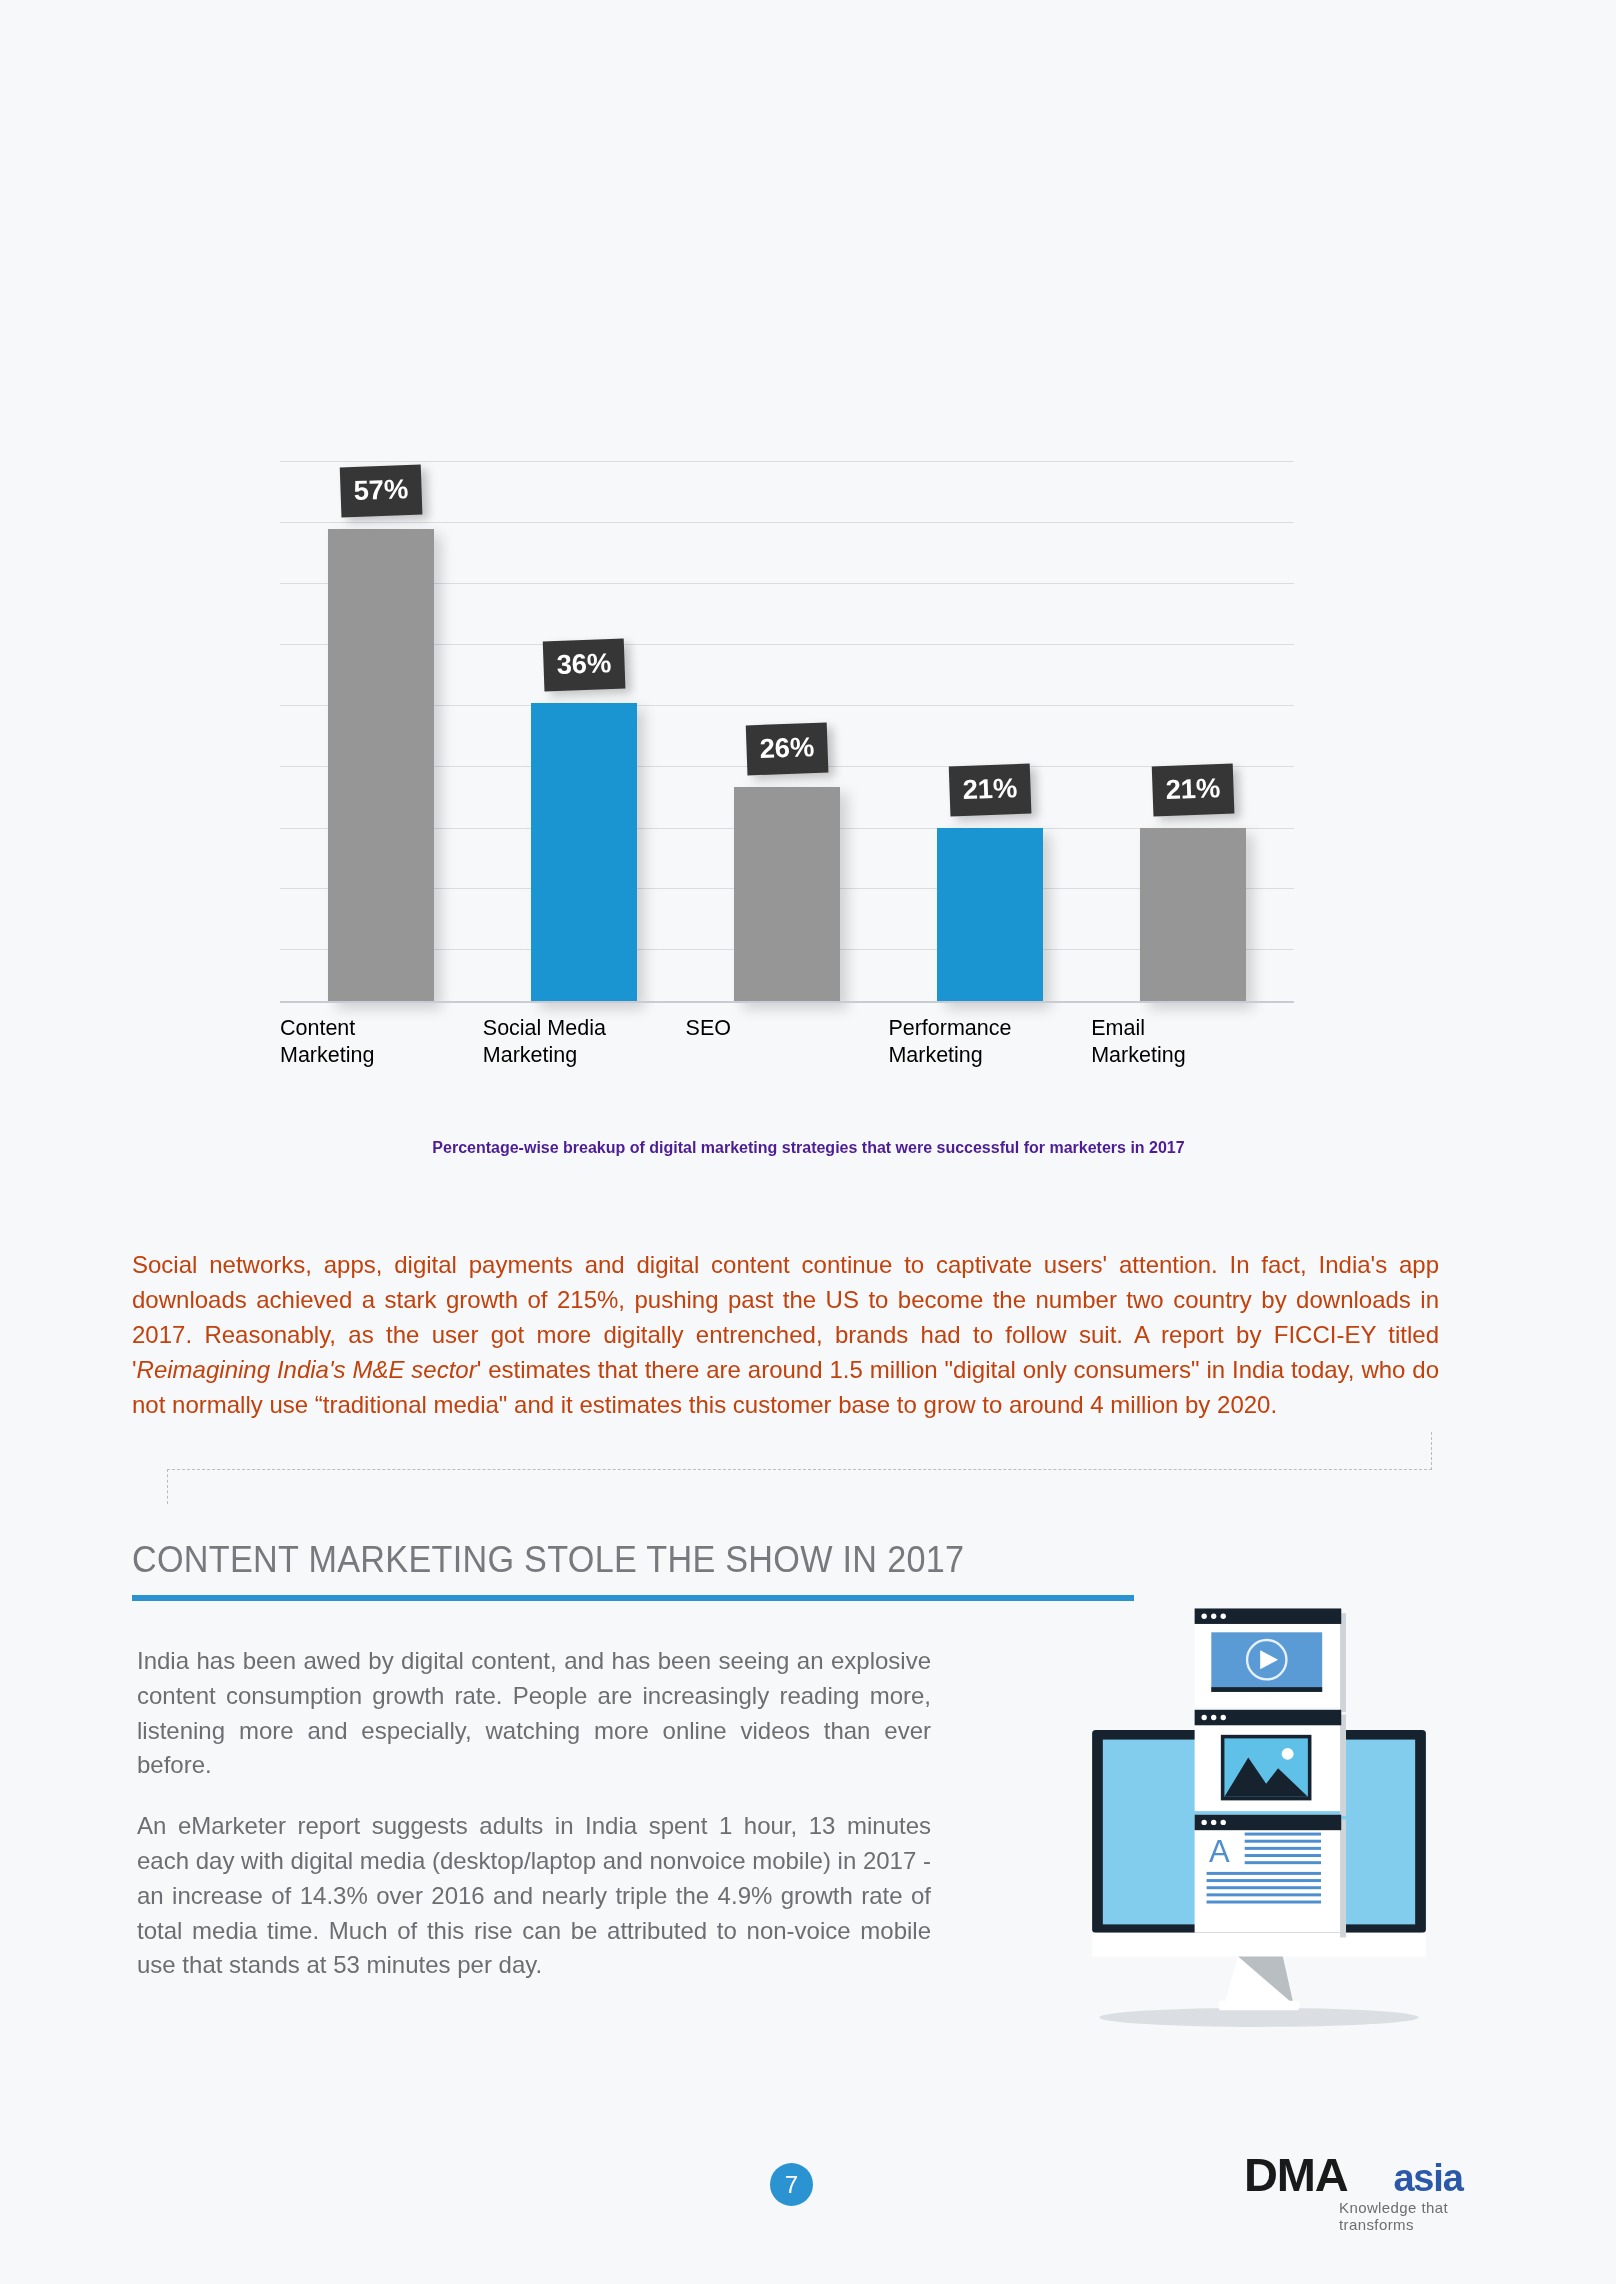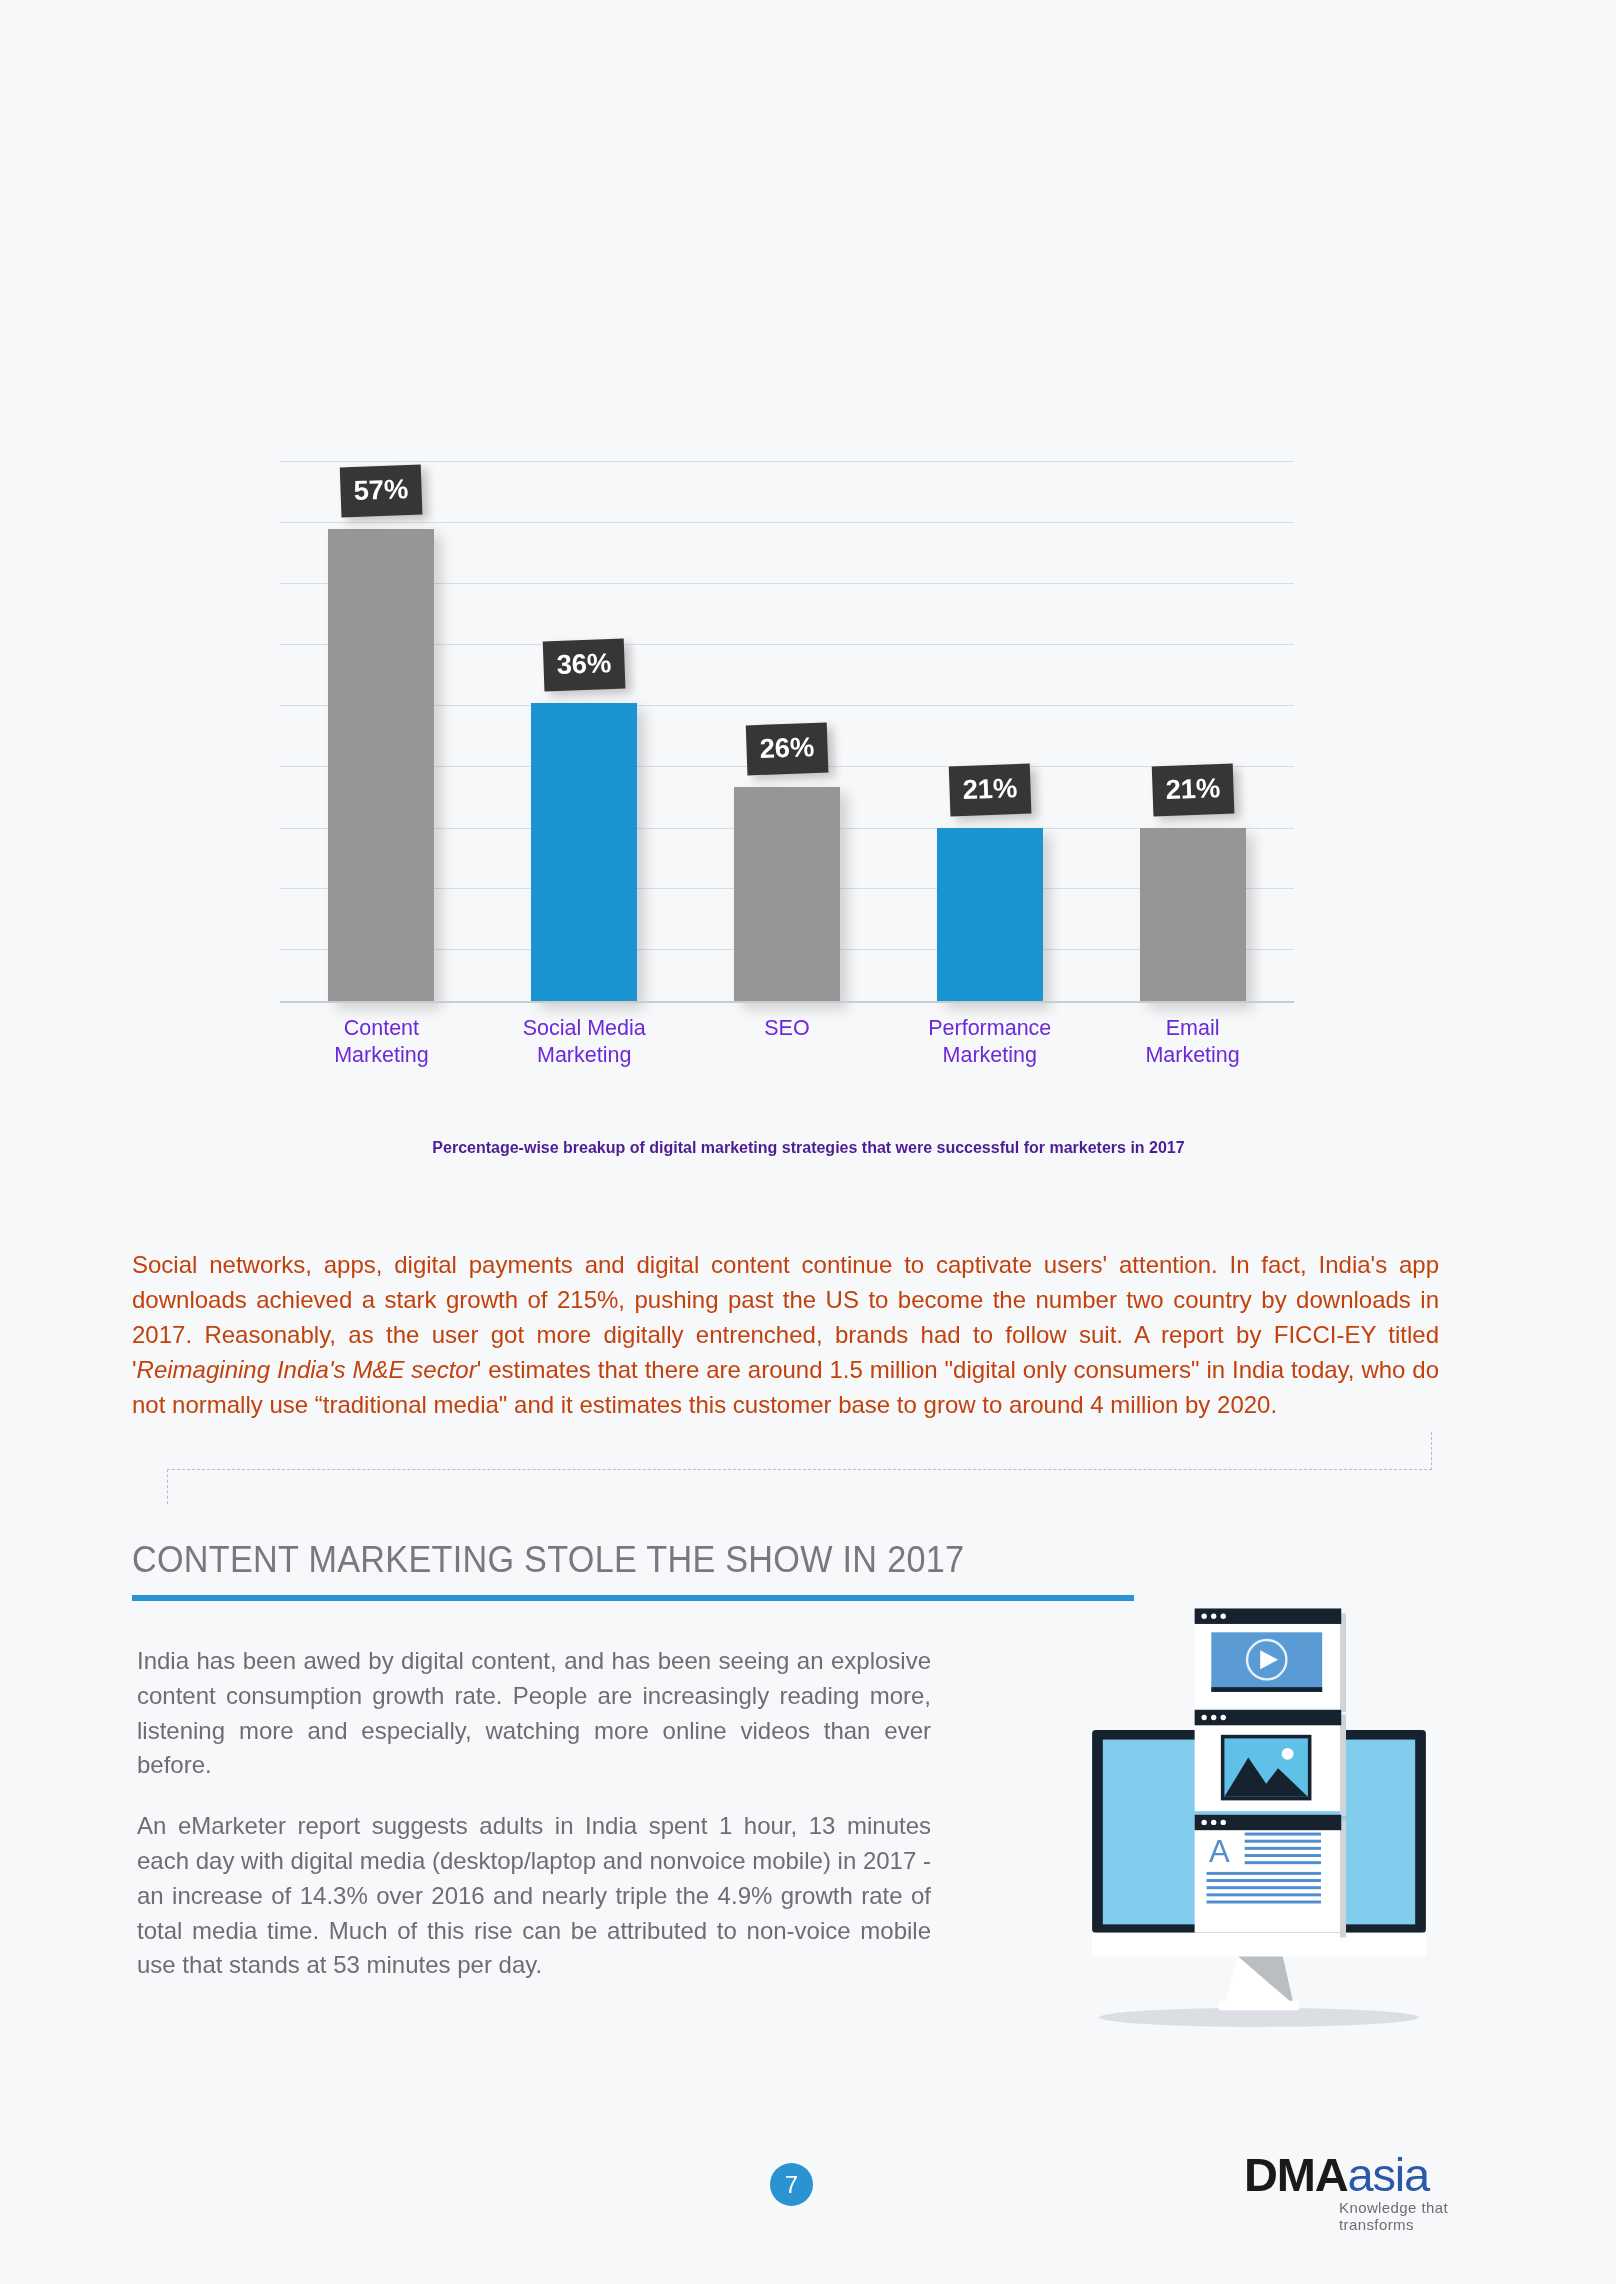--- a/index.html
+++ b/index.html
@@ -130,24 +130,24 @@
   
   .cat-row {
     position: absolute;
     left: 0;
     top: 597px;
     width: 1014px;
     display: flex;
   }
   .cat-slot {
     flex: 1;
-    text-align: center;
+    text-align: left;
     font-size: 21.5px;
     line-height: 1.25;
-    color: #6d28d9;
+    color: #000000;
     white-space: pre-line;
   }
 
   
   .chart-caption {
     position: absolute;
     left: 197px;
     top: 1137px;
     width: 1223px;
     text-align: center;
@@ -309,24 +309,25 @@
     line-height: 1;
   }
   .dma-dma {
     font-size: 47px;
     font-weight: 700;
     color: #1a1a1a;
     letter-spacing: -1.2px;
     text-align: center;
   }
   .dma-asia {
-    font-size: 47px;
-    font-weight: 400;
+    font-size: 38px;
+    font-weight: 700;
     color: #2b58a8;
     letter-spacing: -1.2px;
+    margin-left: 46px;
   }
   .dma-tag {
     margin-top: 1.2px;
     margin-left: 95px;
     font-size: 15px;
     color: #6d6e71;
     letter-spacing: 0.4px;
   }
 </style>
 </head>

